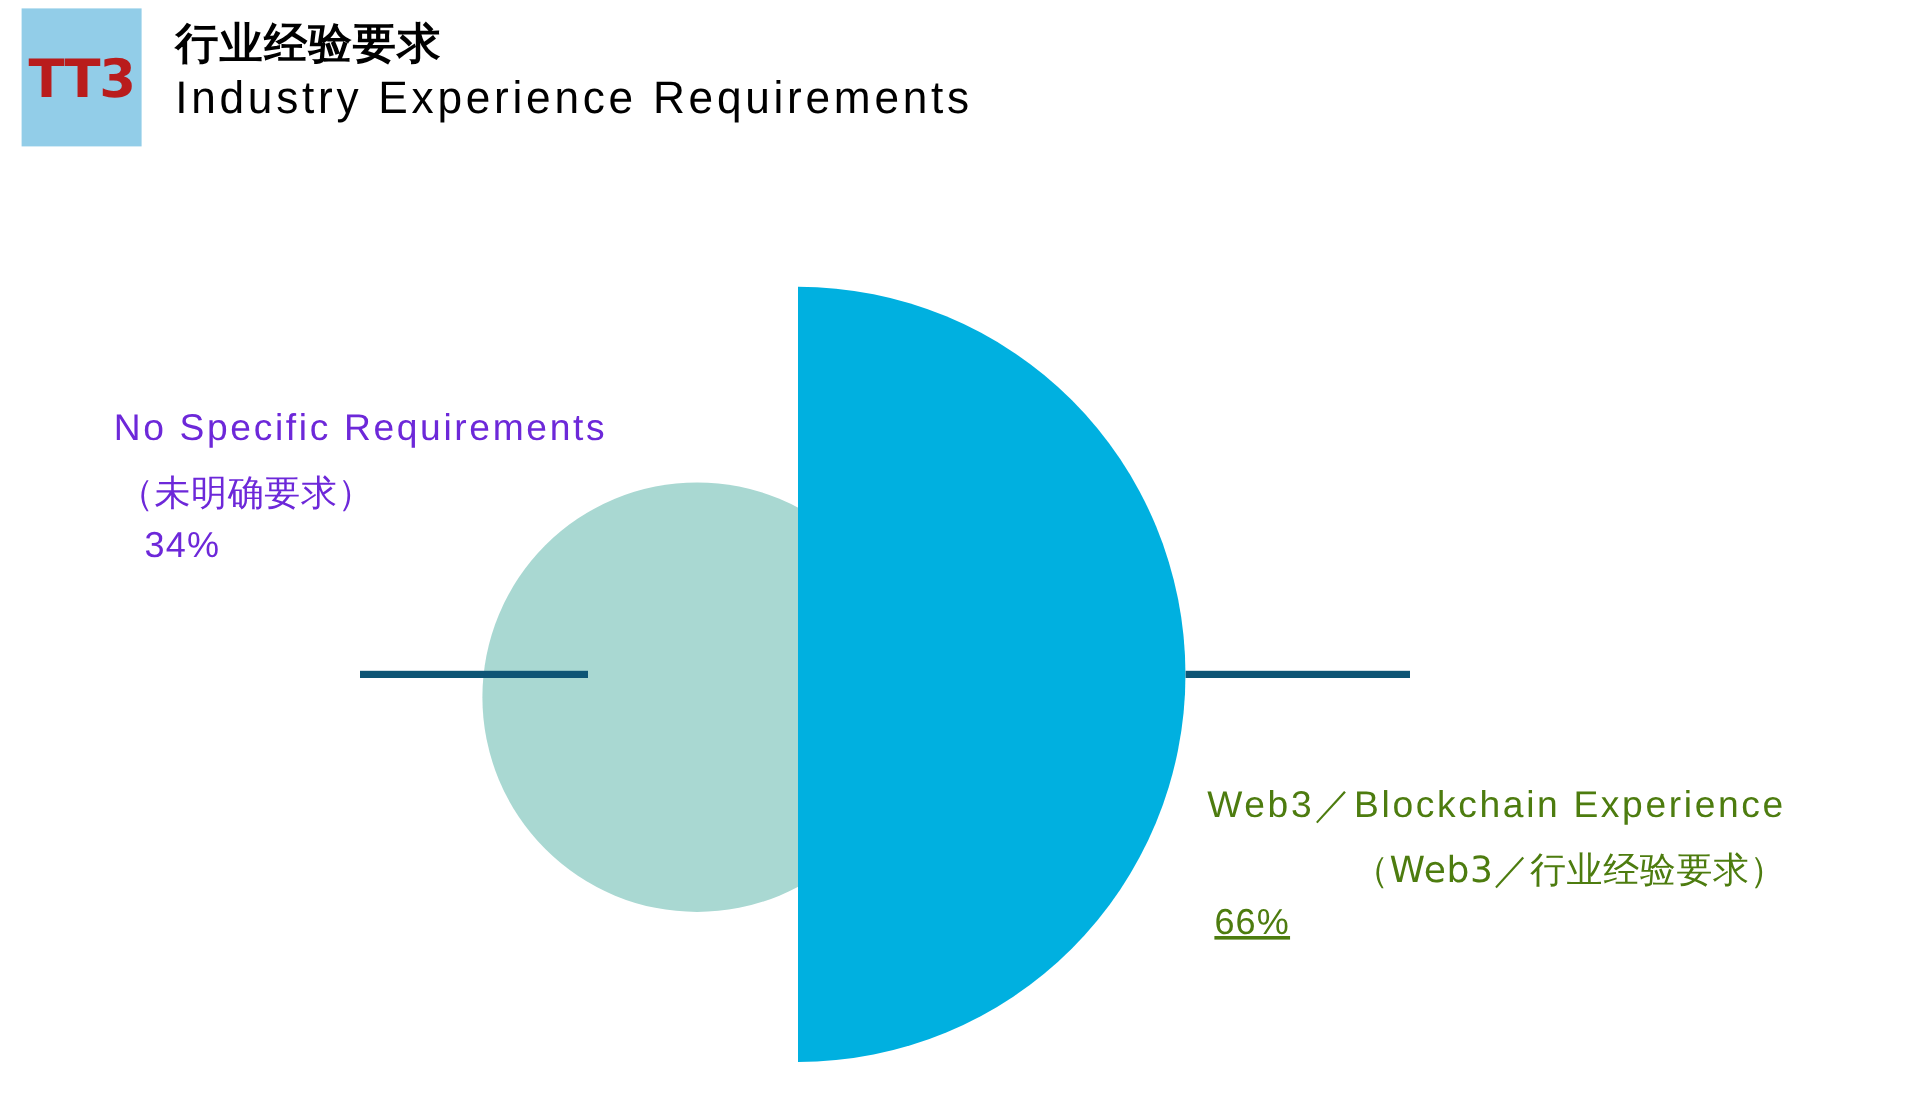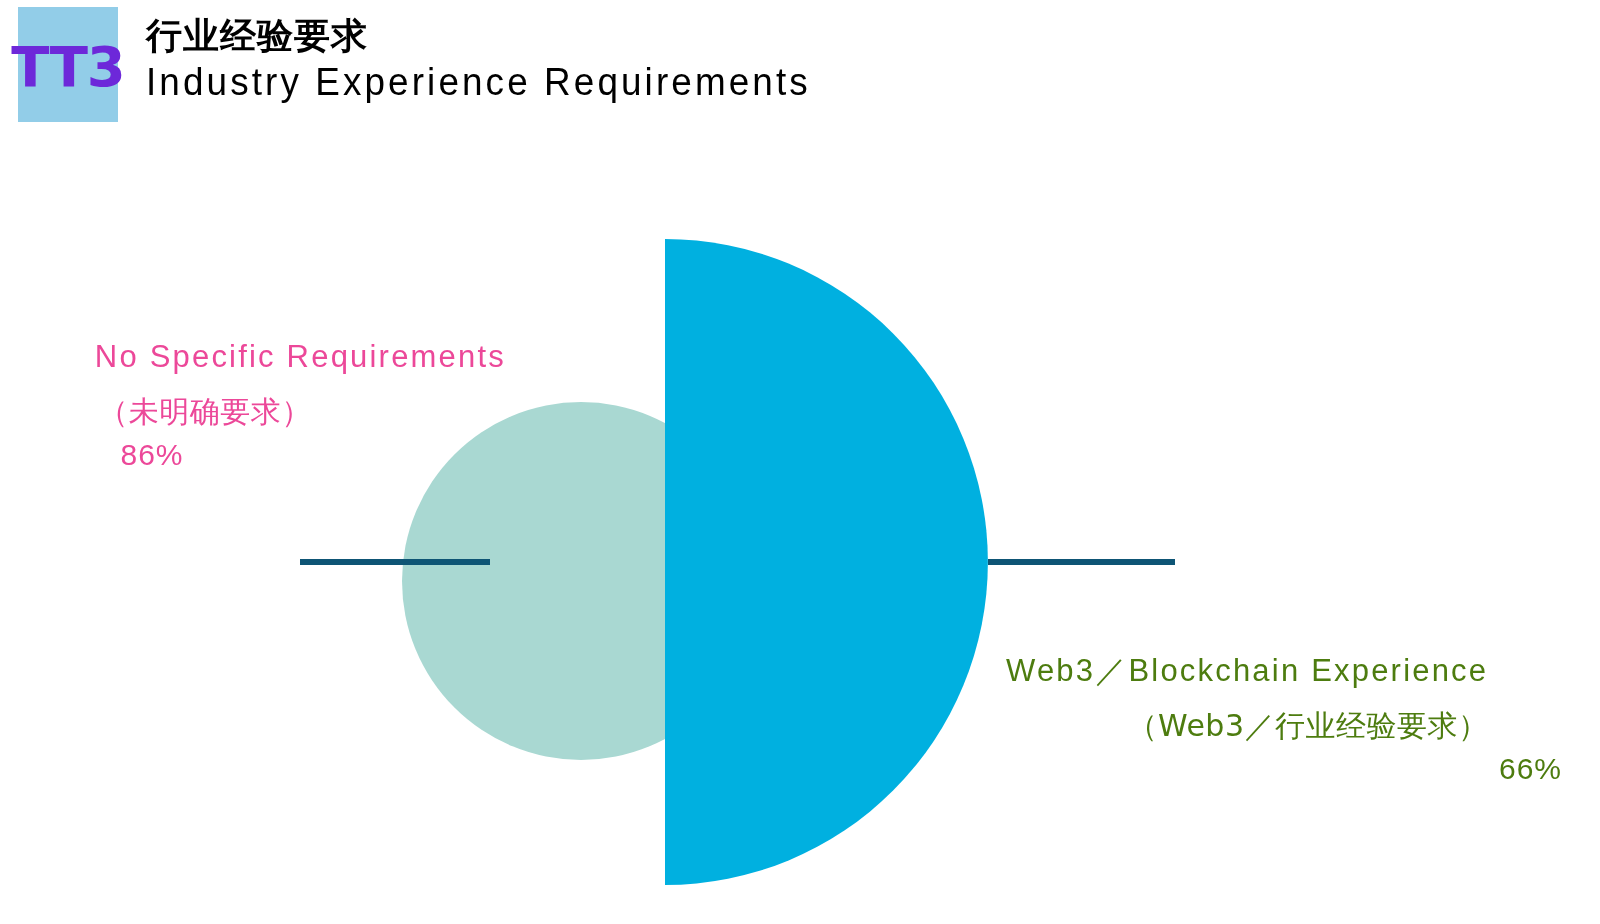--- a/index.html
+++ b/index.html
@@ -31,24 +31,24 @@
     left: 18px;
     top: 7px;
     width: 100px;
     height: 115px;
     background: #92cde8;
     display: flex;
     align-items: center;
     justify-content: center;
   }
   #logo-badge .logo-text {
-    color: #6d28d9;
+    color: #b91c1c;
     font-family: "DejaVu Sans", sans-serif;
     font-weight: 700;
-    font-size: 56px;
+    font-size: 44px;
     letter-spacing: -1px;
     line-height: 1;
     transform: translateY(2px);
   }
   #title-block {
     position: absolute;
     left: 146px;
     top: 14px;
   }
   .title-cn {
@@ -115,34 +115,34 @@
     line-height: 42px;
     letter-spacing: 1px;
     white-space: nowrap;
   }
 
   #label-left {
     left: 0px;
     top: 196px;
     width: 506px;
     text-align: right;
-    color: #ec4899;
+    color: #6d28d9;
   }
   #label-left .line-cn { text-align: center; padding-right: 96px; }
   #label-left .line-pct { text-align: center; padding-right: 202px; }
 
   #label-right {
     left: 1006px;
     top: 510px;
     width: 556px;
     text-align: left;
     color: #4d7c0f;
   }
   #label-right .line-cn { text-align: center; padding-left: 48px; }
-  #label-right .line-pct { text-align: right; padding-left: 6px; }
+  #label-right .line-pct { text-align: left; padding-left: 6px; text-decoration: underline; }
 </style>
 </head>
 <body>
 
 <div id="slide">
 
   <div id="header">
 
     <div id="logo-badge">
       <span class="logo-text">TT3</span>
@@ -166,21 +166,21 @@
                Z" fill="#00b0e0"></path>
 
       <rect x="300" y="419" width="190" height="6" fill="#0e5575"></rect>
 
       <rect x="988" y="419" width="187" height="6" fill="#0e5575"></rect>
     </svg>
 
     <div class="series-label" id="label-left">
       <div class="line-en">No  Specific  Requirements</div>
       <div class="line-cn">（未明确要求）</div>
-      <div class="line-pct">86%</div>
+      <div class="line-pct">34%</div>
     </div>
 
     <div class="series-label" id="label-right">
       <div class="line-en">Web3／Blockchain  Experience</div>
       <div class="line-cn">（Web3／行业经验要求）</div>
       <div class="line-pct">66%</div>
     </div>
 
   </div>
 

